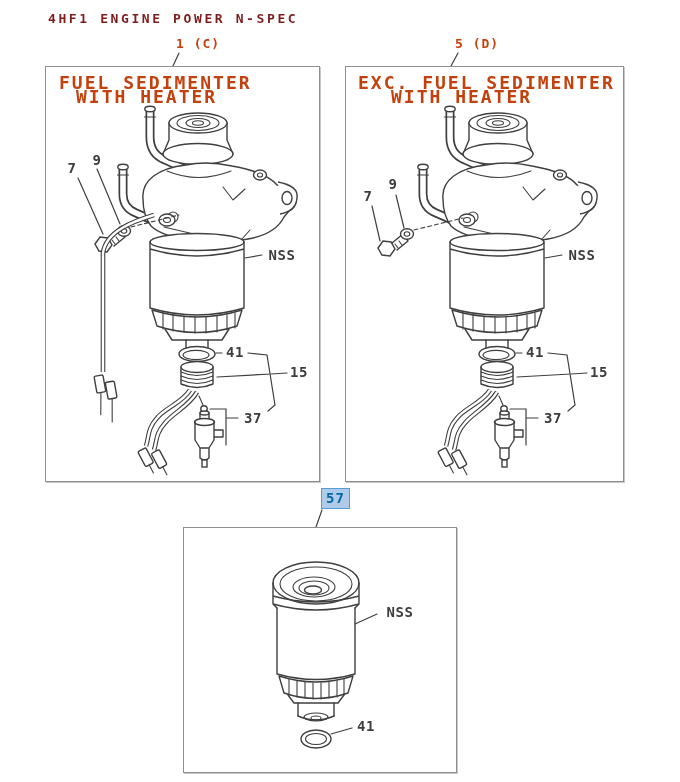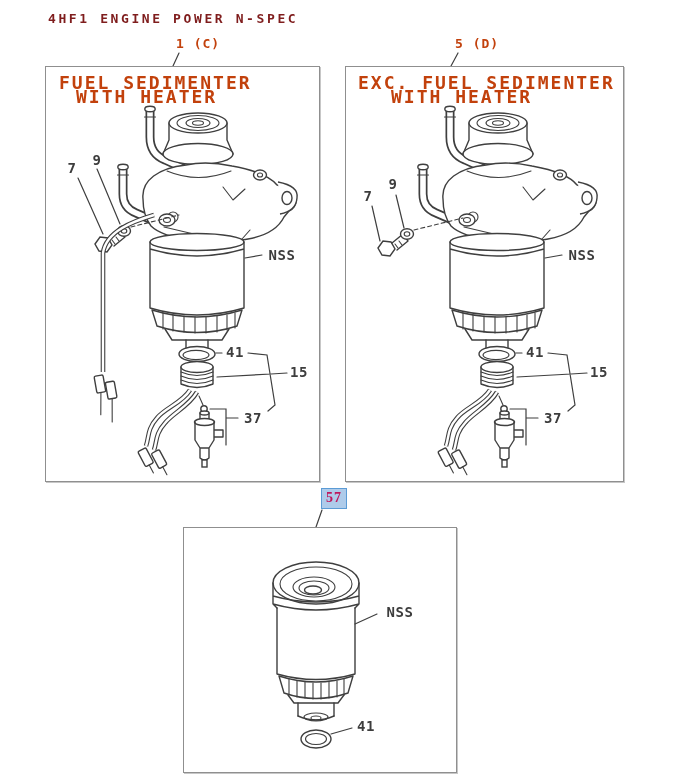--- a/index.html
+++ b/index.html
@@ -58,21 +58,21 @@
   <div class="page-title">4HF1 ENGINE POWER N-SPEC</div>
 
   <svg class="leads" width="680" height="782" viewBox="0 0 680 782">
     <path class="lead" d="M179,53 L173,66"></path>
     <path class="lead" d="M458,53 L451,66"></path>
     <path class="lead" d="M322,510 L316,527"></path>
   </svg>
 
   <div class="ref-label ref-c clickable">1 (C)</div>
   <div class="ref-label ref-d clickable">5 (D)</div>
-  <div class="ref-label ref-57" style="background: rgb(174, 203, 234); border: 1px solid rgb(91, 155, 213); color: #be185d; font-family: Liberation Serif, serif;">57</div>
+  <div class="ref-label ref-57" style="background: rgb(174, 203, 234); border: 1px solid rgb(91, 155, 213); color: #0369a1;">57</div>
 
   <section class="panel panel-c">
     <span class="caption" style="left:13px;top:5px">FUEL SEDIMENTER</span>
     <span class="caption" style="left:30px;top:19px">WITH HEATER</span>
 
     <svg class="drawing" width="273" height="411" viewBox="0 0 273 411">
 
       <g>
         <path class="pipe-o" d="M104,42 L104,70 Q104,87 119,93 L141,103"></path>
         <path class="pipe-i" d="M104,42 L104,70 Q104,87 119,93 L141,103"></path>

